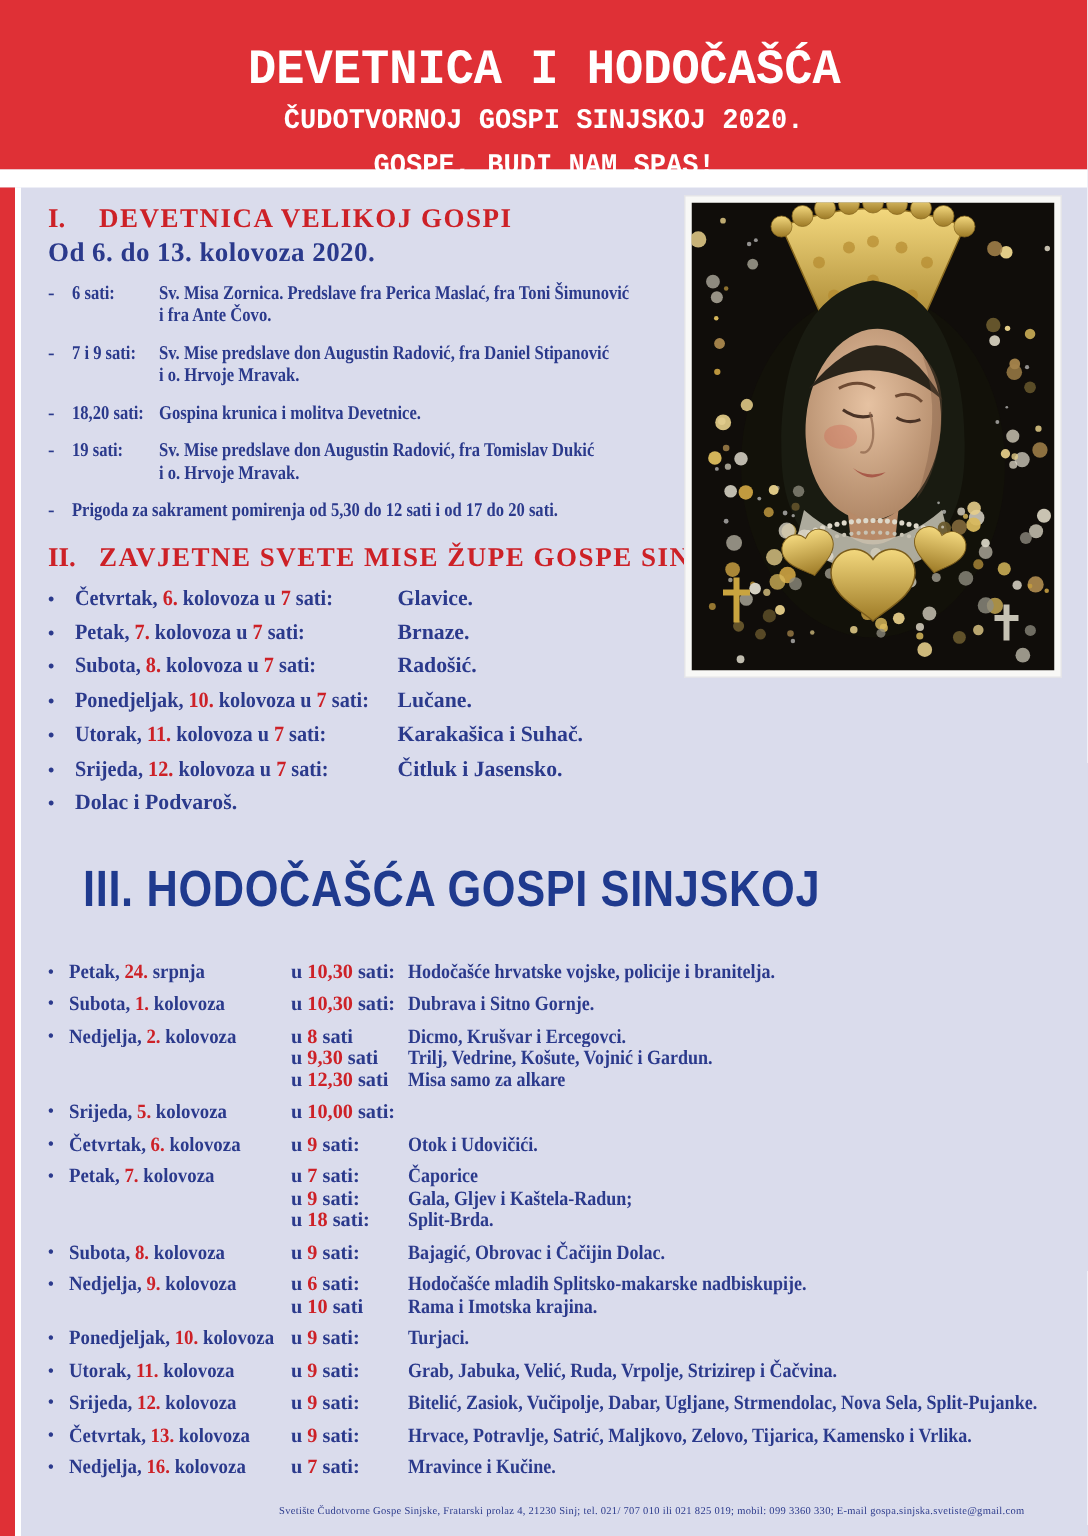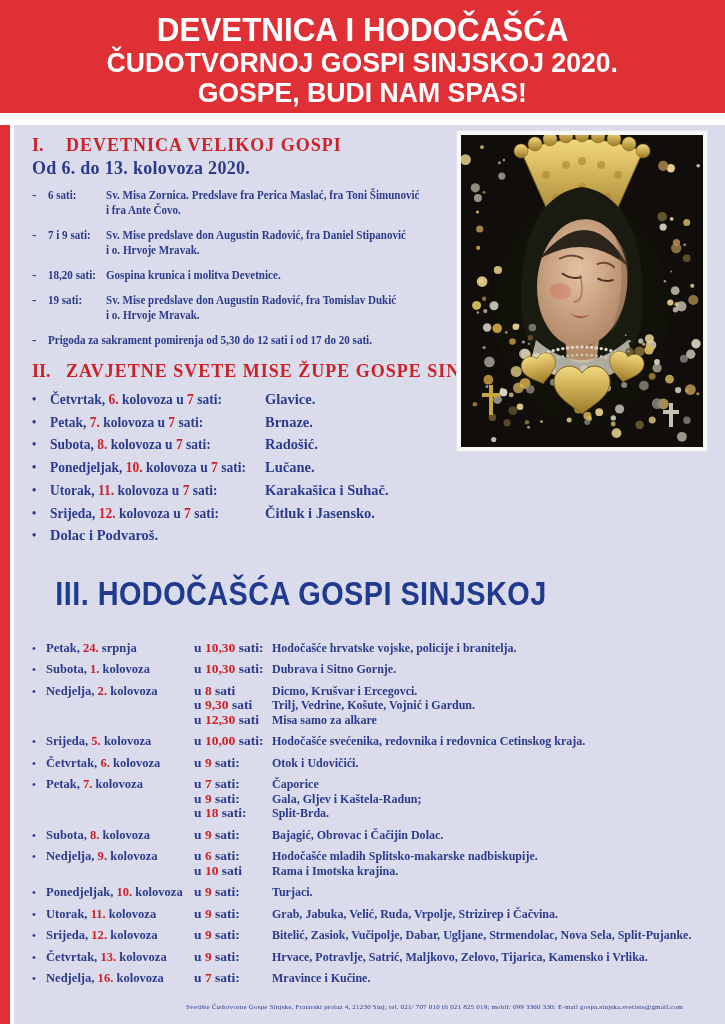--- a/index.html
+++ b/index.html
@@ -5,25 +5,25 @@
   * { margin:0; padding:0; box-sizing:border-box; }
   html,body { background:#ffffff; }
   .page {
     position:relative; width:725px; height:1024px; overflow:hidden;
     background:var(--page-bg,#dadcec);
     font-family:"Liberation Serif","DejaVu Serif",serif;
   }
   
   .masthead {
     height:113px; background:var(--header-bg,#df3036); color:#fff;
-    text-align:center; font-family:Liberation Sans, sans-serif;
-    font-weight:bold; padding-top:11px;
+    text-align:center; font-family:Liberation Mono, monospace;
+    font-weight:bold; padding-top:28px;
   }
   .masthead .l1 { font-size:33px; line-height:37px; }
-  .masthead .l2 { font-size:28px; line-height:30px; }
+  .masthead .l2 { font-size:19px; line-height:30px; }
   .cx  { display:inline-block; transform:scaleX(.95); transform-origin:50% 50%; white-space:nowrap; }
   .cxt { display:inline-block; transform:scaleX(.85); transform-origin:50% 50%; white-space:nowrap; }
   .white-band  { position:absolute; top:113px; left:0; width:725px; height:12px; background:#fff; }
   .left-stripe { position:absolute; top:125px; bottom:0; left:0; width:10px; background:var(--header-bg,#df3036); }
   .left-gap    { position:absolute; top:125px; bottom:0; left:10px; width:4px; background:#fff; }
   
   .content { position:absolute; top:125px; left:14px; right:0; bottom:0; padding:10px 0 0 18px; }
   .sec-head { font-size:18px; line-height:21px; font-weight:bold; color:var(--heading-red,#cd2127); letter-spacing:1px; }
   .sec-head .n { display:inline-block; width:34px; letter-spacing:0; }
   .subtitle { font-size:18px; line-height:21px; font-weight:bold; color:var(--navy,#2b3a8c); margin-top:2px; letter-spacing:.3px; }
@@ -203,21 +203,20 @@
               <div class="desc"><span class="cx3">Misa samo za alkare</span></div>
             </div>
           </div>
         </div>
         <div class="s3item">
           <span class="bullet">•</span>
           <div class="day"><span class="cx2"><span>Srijeda, </span><span class="red">5.</span><span> kolovoza</span></span></div>
           <div class="rows">
             <div class="s3trow">
               <div class="time"><span>u </span><span class="red">10,00</span><span> sati:</span></div>
-              <div class="desc"><span class="cx3">Hodočašće svećenika, redovnika i redovnica Cetinskog kraja.</span></div>
             </div>
           </div>
         </div>
         <div class="s3item">
           <span class="bullet">•</span>
           <div class="day"><span class="cx2"><span>Četvrtak, </span><span class="red">6.</span><span> kolovoza</span></span></div>
           <div class="rows">
             <div class="s3trow">
               <div class="time"><span>u </span><span class="red">9</span><span> sati:</span></div>
               <div class="desc"><span class="cx3">Otok i Udovičići.</span></div>

